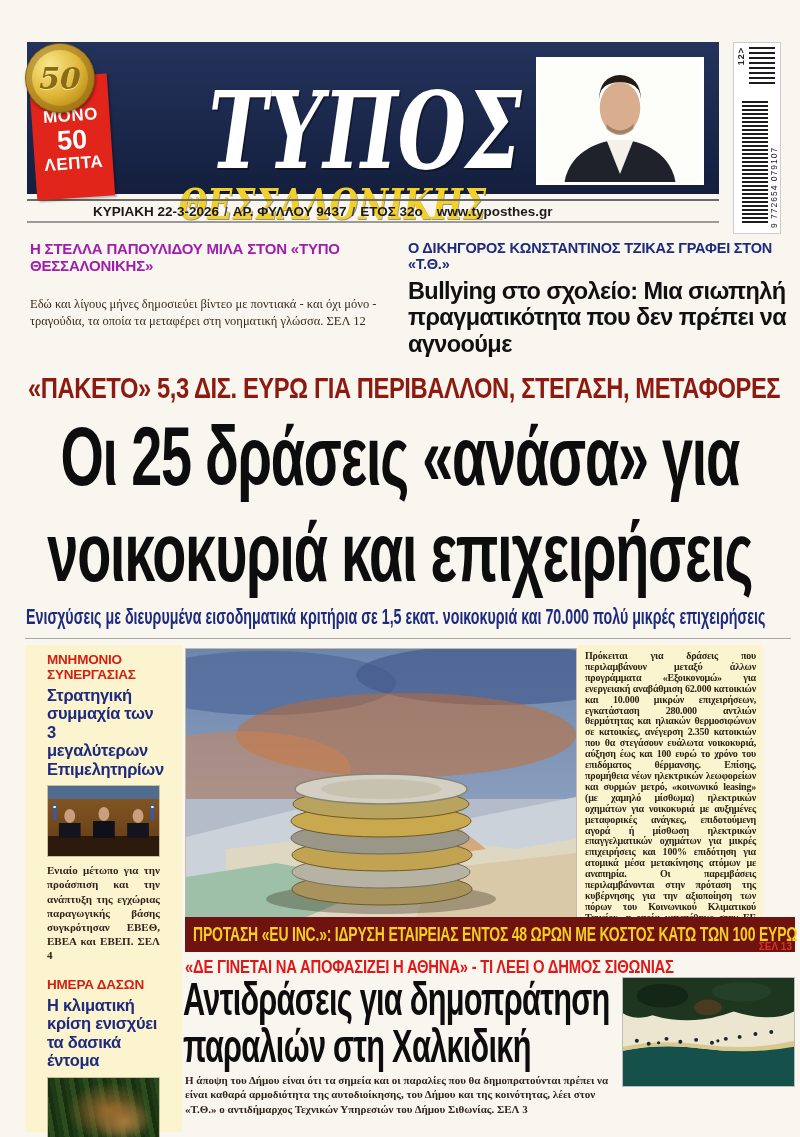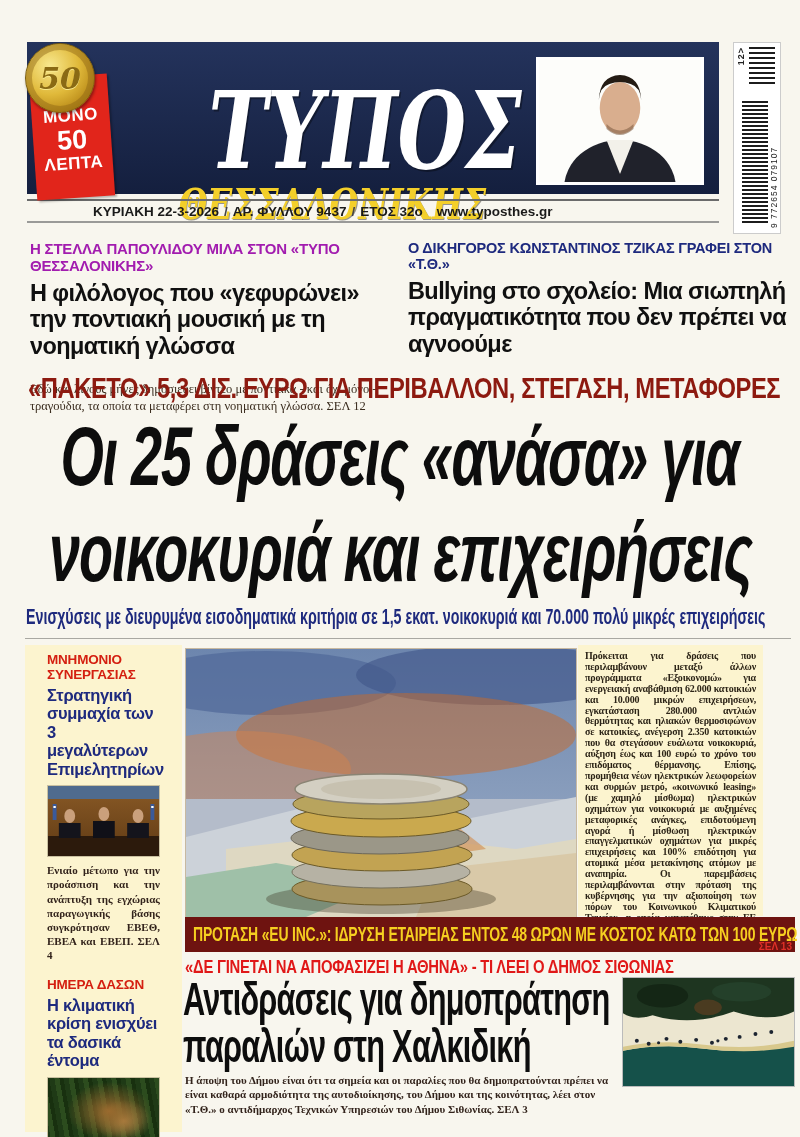--- a/index.html
+++ b/index.html
@@ -59,21 +59,21 @@
   .kicker-blue{color:#1e2a7e;font-weight:800;font-size:14.5px;letter-spacing:-.2px;}
   .story h2{margin:6px 0 0;color:#101010;font-weight:800;font-size:23.5px;
     line-height:1.12;letter-spacing:-.6px;}
   .story .sum{margin-top:22px;font-family:"Liberation Serif",serif;font-weight:normal;
     font-size:12.5px;line-height:1.35;color:#3a2c1e;}
   
   .lead-kicker{position:absolute;left:28px;top:372px;white-space:nowrap;
     font-size:27px;font-weight:800;color:#8d1a10;letter-spacing:-.5px;
     transform:scale(0.88,1.08);transform-origin:left top;}
   .lead-headline{position:absolute;left:0;top:408px;width:800px;text-align:center;}
-  .lead-headline .hl{display:flex;justify-content:center;align-items:center;height:96px;font-style:italic;}
+  .lead-headline .hl{display:flex;justify-content:center;align-items:center;height:96px;}
   .lead-headline .hl span{display:inline-block;white-space:nowrap;font-weight:800;
     font-size:68px;letter-spacing:-1.5px;color:#0d0d0d;transform:scale(0.82,1.22);}
   .lead-subhead{position:absolute;left:26px;top:604px;white-space:nowrap;
     font-size:19px;font-weight:800;color:#1e2a7e;
     transform:scale(0.75,1.2);transform-origin:left top;}
   .rule{position:absolute;left:25px;top:638px;width:766px;height:1px;background:#a9a8a2;}
   
   .sidebar{position:absolute;left:25px;top:645px;width:157px;height:487px;
     background:#fcf4cf;box-sizing:border-box;padding:7px 22px;}
   .sb-kicker{color:#d41f10;font-weight:800;font-size:13.5px;letter-spacing:-.2px;}
@@ -166,21 +166,20 @@
     <div class="barcode-box">
       <span class="bc-flag">12&gt;</span>
       <div class="bc-top"></div>
       <div class="bc-main"></div>
       <span class="bc-num">9 772654 079107</span>
     </div>
   </header>
 
   <section class="story left">
     <div class="kicker-red">Η ΣΤΕΛΛΑ ΠΑΠΟΥΛΙΔΟΥ ΜΙΛΑ ΣΤΟΝ «ΤΥΠΟ ΘΕΣΣΑΛΟΝΙΚΗΣ»</div>
-    <h2>Η φιλόλογος που «γεφυρώνει» την ποντιακή μουσική με τη νοηματική γλώσσα</h2>
     <div class="sum">Εδώ και λίγους μήνες δημοσιεύει βίντεο με ποντιακά - και όχι μόνο - τραγούδια, τα οποία τα μεταφέρει στη νοηματική γλώσσα. ΣΕΛ 12</div>
   </section>
 
   <section class="story right">
     <div class="kicker-blue">Ο ΔΙΚΗΓΟΡΟΣ ΚΩΝΣΤΑΝΤΙΝΟΣ ΤΖΙΚΑΣ ΓΡΑΦΕΙ ΣΤΟΝ «Τ.Θ.»</div>
     <h2>Bullying στο σχολείο: Μια σιωπηλή πραγματικότητα που δεν πρέπει να αγνοούμε</h2>
   </section>
 
   <div class="lead-kicker">«ΠΑΚΕΤΟ» 5,3 ΔΙΣ. ΕΥΡΩ ΓΙΑ ΠΕΡΙΒΑΛΛΟΝ, ΣΤΕΓΑΣΗ, ΜΕΤΑΦΟΡΕΣ</div>
 

